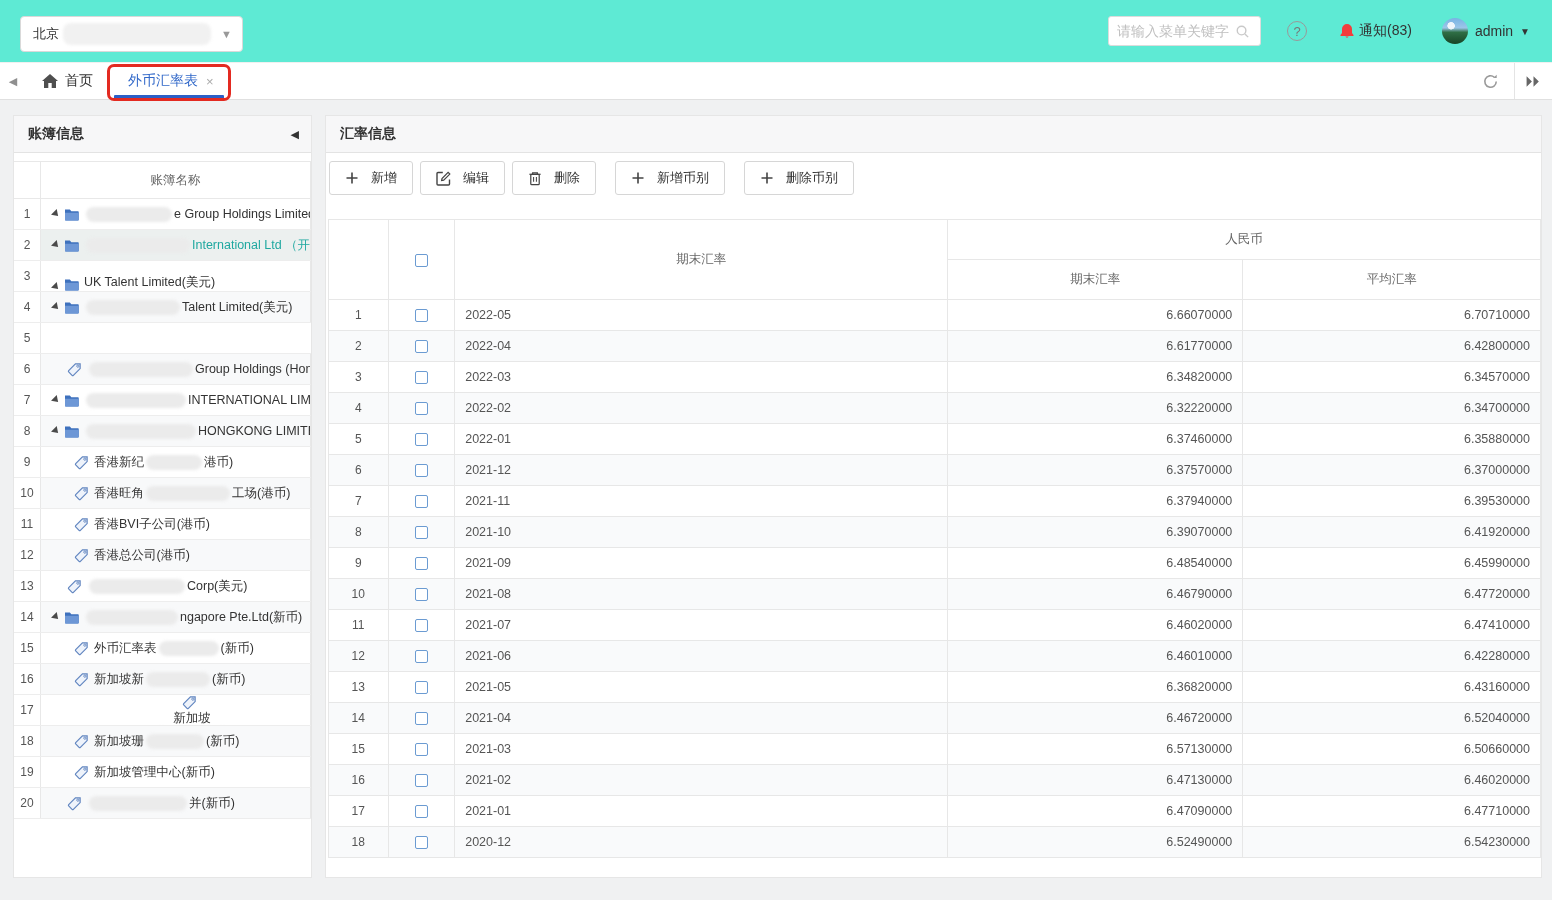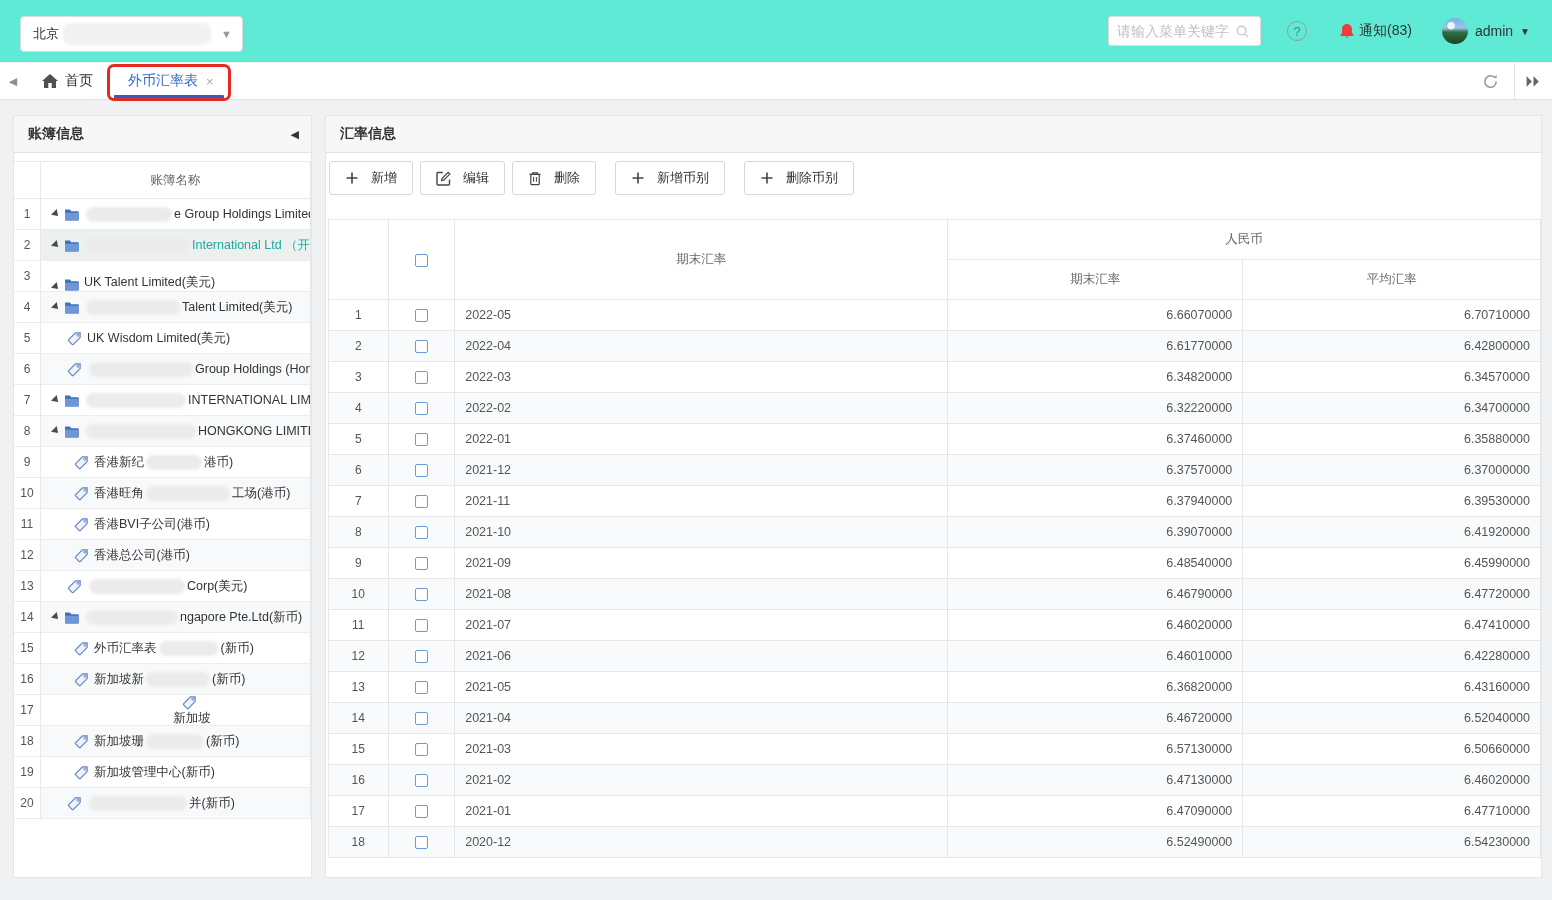--- a/index.html
+++ b/index.html
@@ -236,29 +236,20 @@
                   <path d="M1 1.5h5.2l1.6 2H15a.8.8 0 0 1 .8.8v8.4a.8.8 0 0 1-.8.8H1.8a.8.8 0 0 1-.8-.8z" fill="#3e71bd"></path>
                   <path d="M1 5.2h14.8v7.5a.8.8 0 0 1-.8.8H1.8a.8.8 0 0 1-.8-.8z" fill="#6d97d6"></path>
                 </svg>
               </span>
               <span class="redact" style="width: 94px;"></span>
               <span>Talent Limited(美元)</span>
             </div>
           </div>
           <div class="tree-row">
             <div class="tree-num">5</div>
-            <div class="tree-cell" style="padding-left: 26px;">
-              <span class="ic node-icon">
-                <svg width="15" height="15" viewBox="0 0 16 16">
-                  <path d="M1.8 9.2L9 2h5v5l-7.2 7.2a1 1 0 0 1-1.4 0L1.8 10.6a1 1 0 0 1 0-1.4z" fill="#eef3fb" stroke="#6286c0" stroke-width="1.3"></path>
-                  <circle cx="11.6" cy="4.4" r="1.2" fill="#fff" stroke="#6286c0" stroke-width="1"></circle>
-                </svg>
-              </span>
-              <span>UK Wisdom Limited(美元)</span>
-            </div>
           </div>
           <div class="tree-row">
             <div class="tree-num">6</div>
             <div class="tree-cell" style="padding-left: 26px;">
               <span class="ic node-icon">
                 <svg width="15" height="15" viewBox="0 0 16 16">
                   <path d="M1.8 9.2L9 2h5v5l-7.2 7.2a1 1 0 0 1-1.4 0L1.8 10.6a1 1 0 0 1 0-1.4z" fill="#eef3fb" stroke="#6286c0" stroke-width="1.3"></path>
                   <circle cx="11.6" cy="4.4" r="1.2" fill="#fff" stroke="#6286c0" stroke-width="1"></circle>
                 </svg>
               </span>

